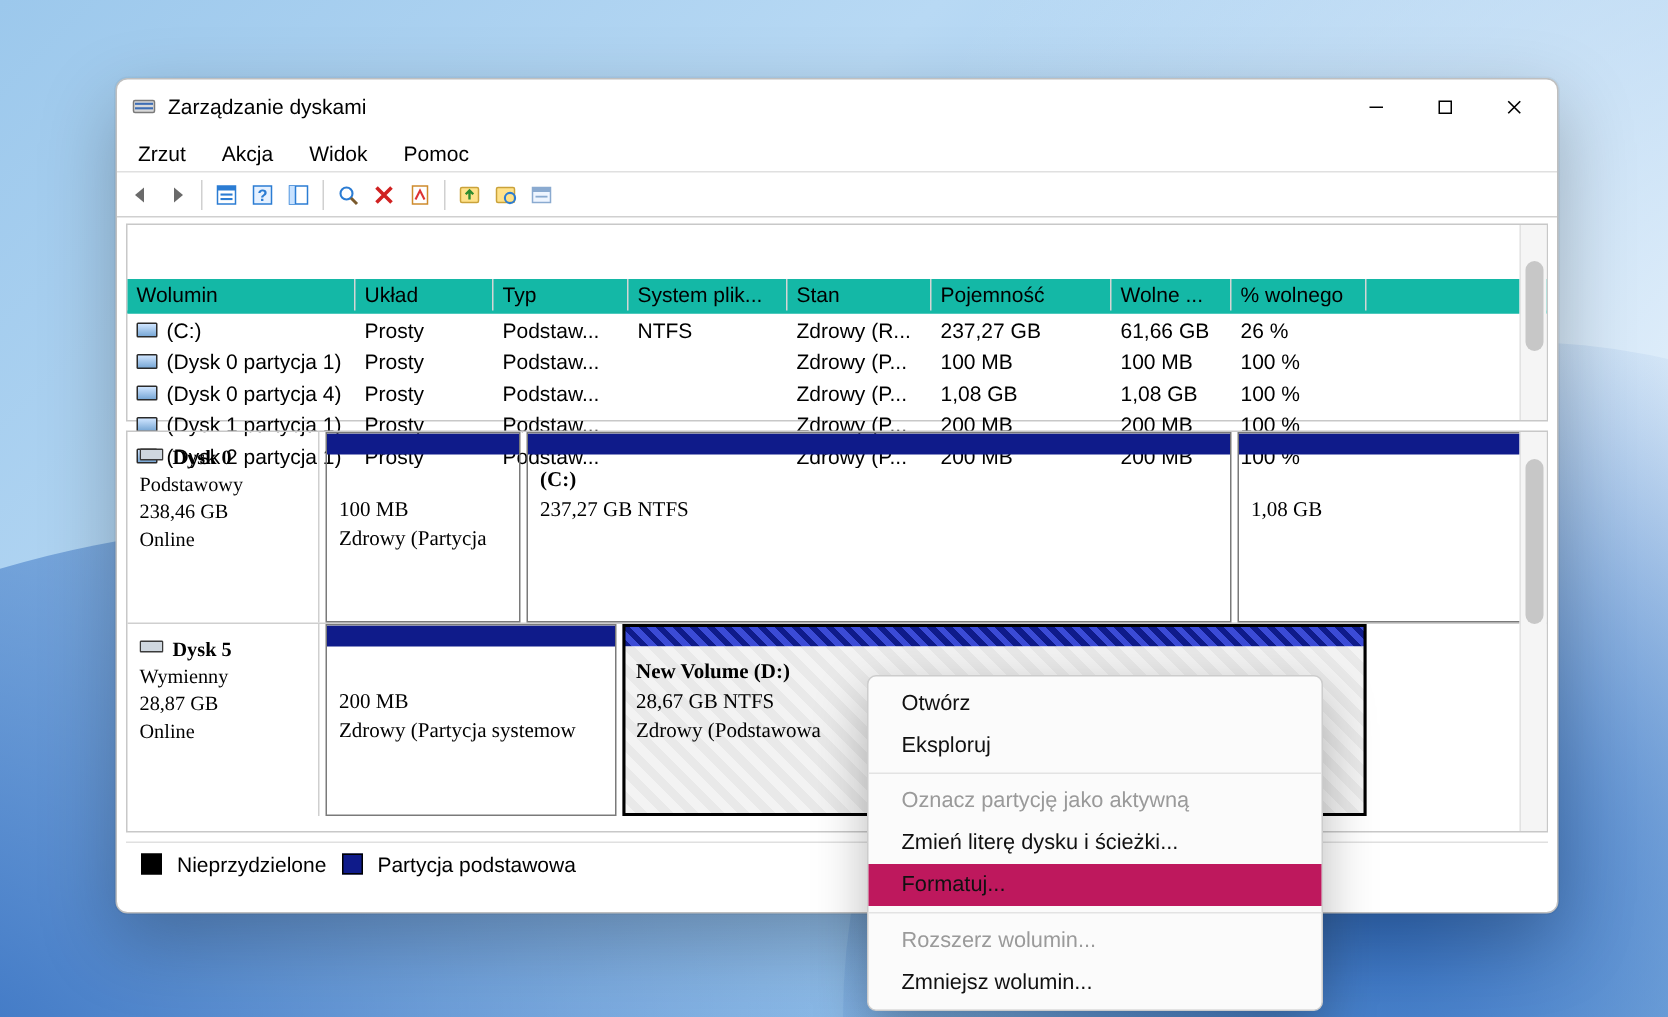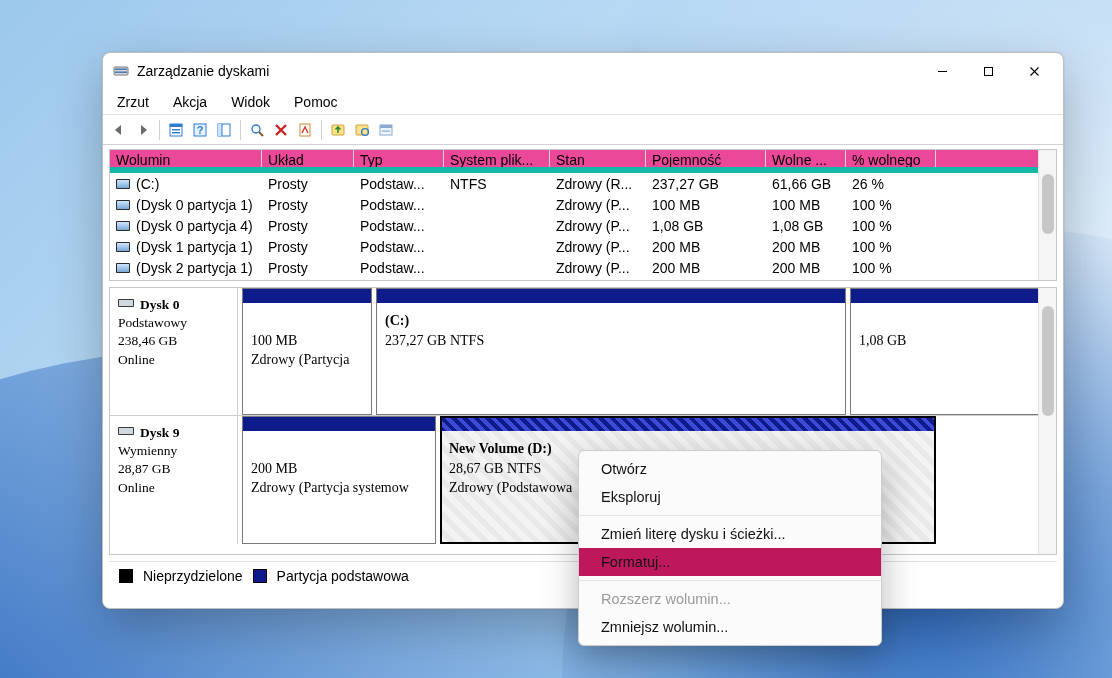--- a/index.html
+++ b/index.html
@@ -8,21 +8,21 @@
     background: linear-gradient(135deg,#9cc8ec 0%,#b8d9f4 35%,#9fc9ee 65%,#7eb7e6 100%);
     position: relative;
   }
   
   .bg-swoosh1, .bg-swoosh2, .bg-swoosh3 { position:absolute; border-radius:50%; }
   .bg-swoosh1 { width:1400px;height:1400px; left:-500px; top:350px; background:radial-gradient(circle at 30% 30%,#2f6bbf 0%,rgba(47,107,191,0) 55%); }
   .bg-swoosh2 { width:1300px;height:1300px; right:-600px; top:-500px; background:radial-gradient(circle at 60% 60%,#e9f3fc 0%,rgba(233,243,252,0) 55%); }
   .bg-swoosh3 { width:900px;height:900px; right:-350px; bottom:-450px; background:radial-gradient(circle at 40% 40%,#2f6bbf 0%,rgba(47,107,191,0) 55%); }
 
   .window {
-    position:absolute; left:102px; top:52px; width:962px; height:557px;
+    position:absolute; left:77px; top:52px; width:962px; height:557px;
     background:#ffffff; border:1px solid #bfbfbf; border-radius:8px;
     box-shadow:0 18px 50px rgba(0,0,0,.25), 0 0 0 1px rgba(0,0,0,.04);
     overflow:hidden;
   }
   
   .titlebar { height:36px; display:flex; align-items:center; padding:0 6px 0 10px; }
   .titlebar .appicon { width:16px; height:16px; margin-right:8px; display:flex; align-items:center; justify-content:center; }
   .titlebar .title { flex:0 0 auto; font-size:14px; color:#000; }
   .titlebar .spacer { flex:1 1 auto; }
   .win-btn { width:46px; height:36px; display:flex; align-items:center; justify-content:center; color:#000; }
@@ -30,21 +30,21 @@
   
   .menubar { height:26px; display:flex; align-items:center; padding:0 2px; border-bottom:1px solid #e0e0e0; }
   .menubar .menuitem { padding:3px 12px; font-size:14px; color:#000; }
   
   .toolbar { height:30px; display:flex; align-items:center; padding:2px 4px; gap:0; border-bottom:1px solid #d0d0d0; }
   .tb-btn { width:24px; height:24px; display:flex; align-items:center; justify-content:center; border-radius:2px; }
   .tb-sep { width:1px; height:20px; background:#d0d0d0; margin:0 4px; }
 
   
   .list-pane { position:relative; margin:4px 6px 0 6px; border:1px solid #c8c8c8; }
-  .list-head { display:flex; background:#ec4899; border-bottom:6px solid #14b8a6; height:23px; }
+  .list-head { display:flex; background:#14b8a6; border-bottom:2px solid #14b8a6; height:23px;margin-top:36px; }
   .lh-cell { border-right:1px solid #d5d5d5; padding:2px 6px; font-size:14px; color:#000; overflow:hidden; white-space:nowrap; text-overflow:ellipsis; }
   .list-body { position:relative; }
   .list-row { display:flex; height:21px; align-items:center; }
   .lr-cell { padding:0 6px; font-size:14px; color:#000; overflow:hidden; white-space:nowrap; text-overflow:ellipsis; }
   .vol-icon { width:14px; height:10px; background:#2a2a2a; position:relative; display:inline-block; margin-right:6px; border-radius:1px;}
   .vol-icon::after{ content:""; position:absolute; inset:1px; background:linear-gradient(#cfe5ff,#79a8d6); }
   .scroll-stub { position:absolute; right:0; top:0; width:18px; bottom:0; border-left:1px solid #e2e2e2; background:#f5f5f5; display:flex; flex-direction:column; align-items:center; }
   .scroll-stub .thumb { width:12px; border-radius:6px; background:#c7c7c7; }
 
   
@@ -320,21 +320,21 @@
       </div>
     </div>
 
     <div class="disk-row" style="height:128px; border-bottom:none;">
       <div class="disk-label">
         <b>
             <span><svg width="16" height="12" viewBox="0 0 16 12">
                 <rect x="0" y="2" width="16" height="8" rx="1" fill="#3a3a3a"></rect>
                 <rect x="1" y="3" width="14" height="6" fill="#cfd7df"></rect>
               </svg></span>
-            <span>Dysk 9</span>
+            <span>Dysk 5</span>
           </b>
         <div>Wymienny</div>
         <div>28,87 GB</div>
         <div>Online</div>
       </div>
       <div class="disk-parts" style="padding-right:120px;">
         <div class="part" style="width:194px;">
           <div class="bar"></div>
           <div class="body clip">
             <div>&nbsp;</div>
@@ -364,18 +364,19 @@
     <span class="sw navy"></span>
     <span class="lab">Partycja podstawowa</span>
   </div>
 
 </div>
 
 <div class="ctxmenu">
   <div class="ctxitem">Otwórz</div>
   <div class="ctxitem">Eksploruj</div>
   <div class="ctxsep"></div>
+  <div class="ctxitem disabled">Oznacz partycję jako aktywną</div>
   <div class="ctxitem">Zmień literę dysku i ścieżki...</div>
   <div class="ctxitem hovered">Formatuj...</div>
   <div class="ctxsep"></div>
   <div class="ctxitem disabled">Rozszerz wolumin...</div>
   <div class="ctxitem">Zmniejsz wolumin...</div>
 </div>
 
 </body></html>

